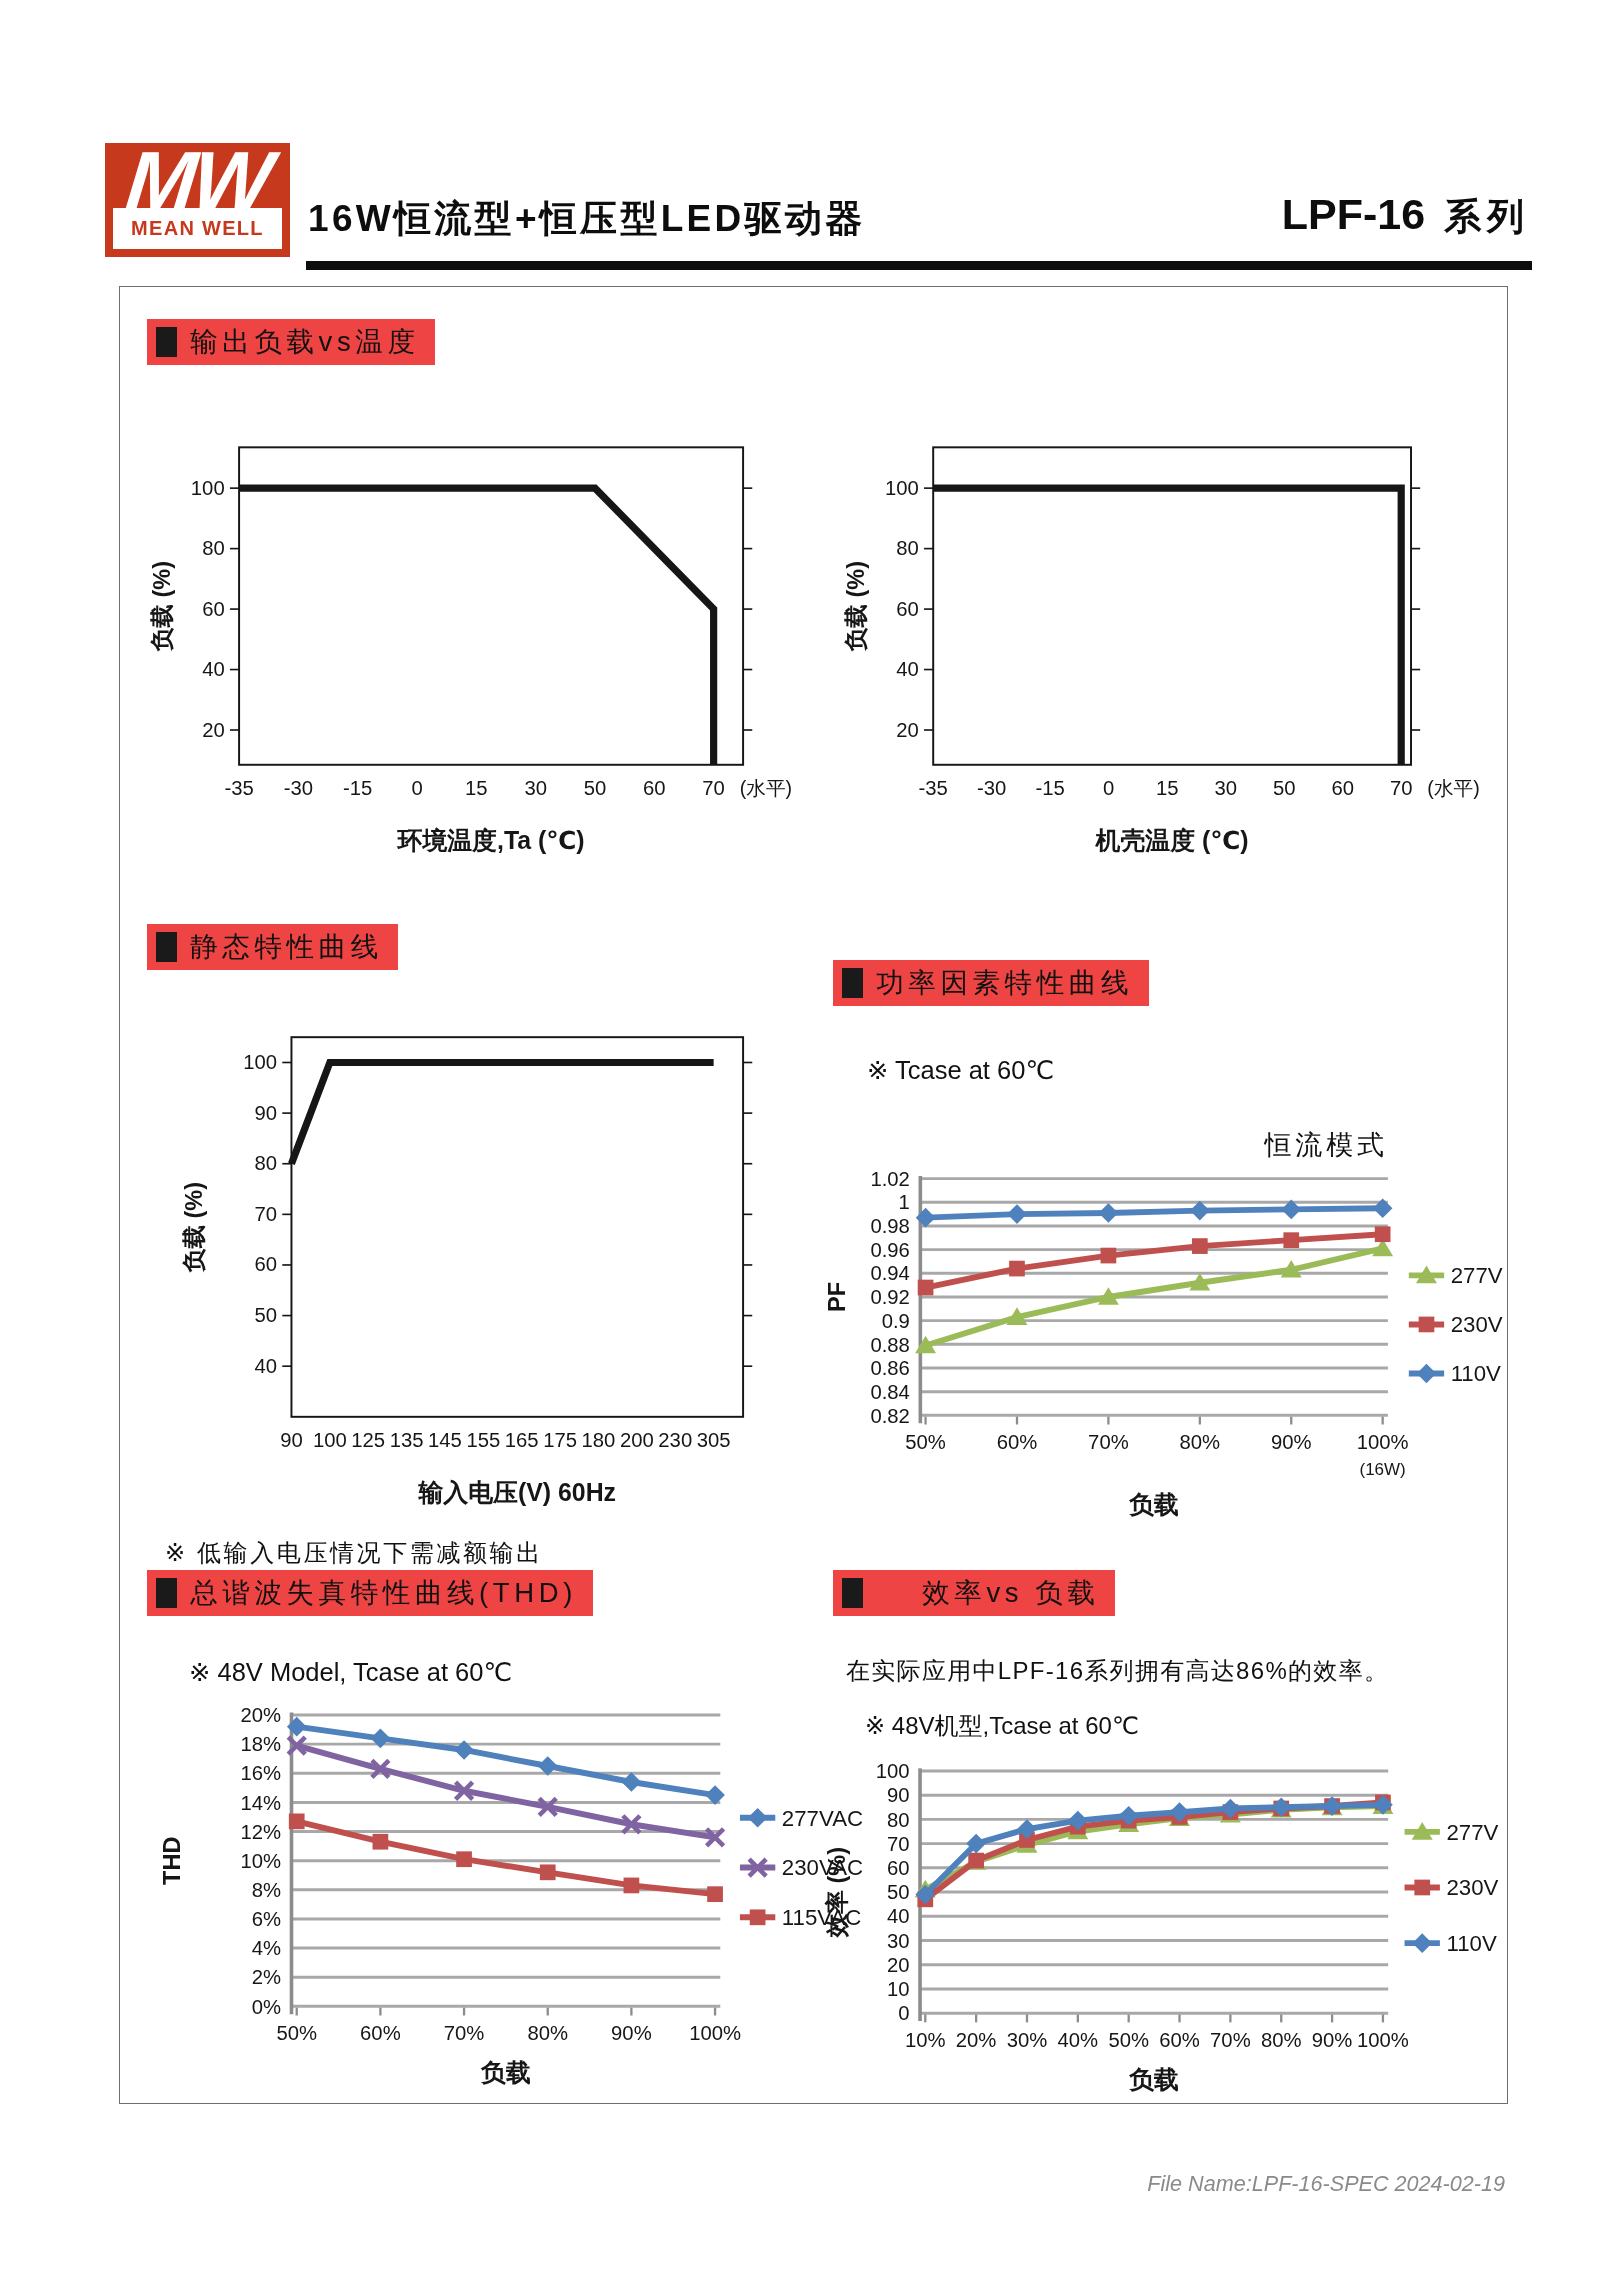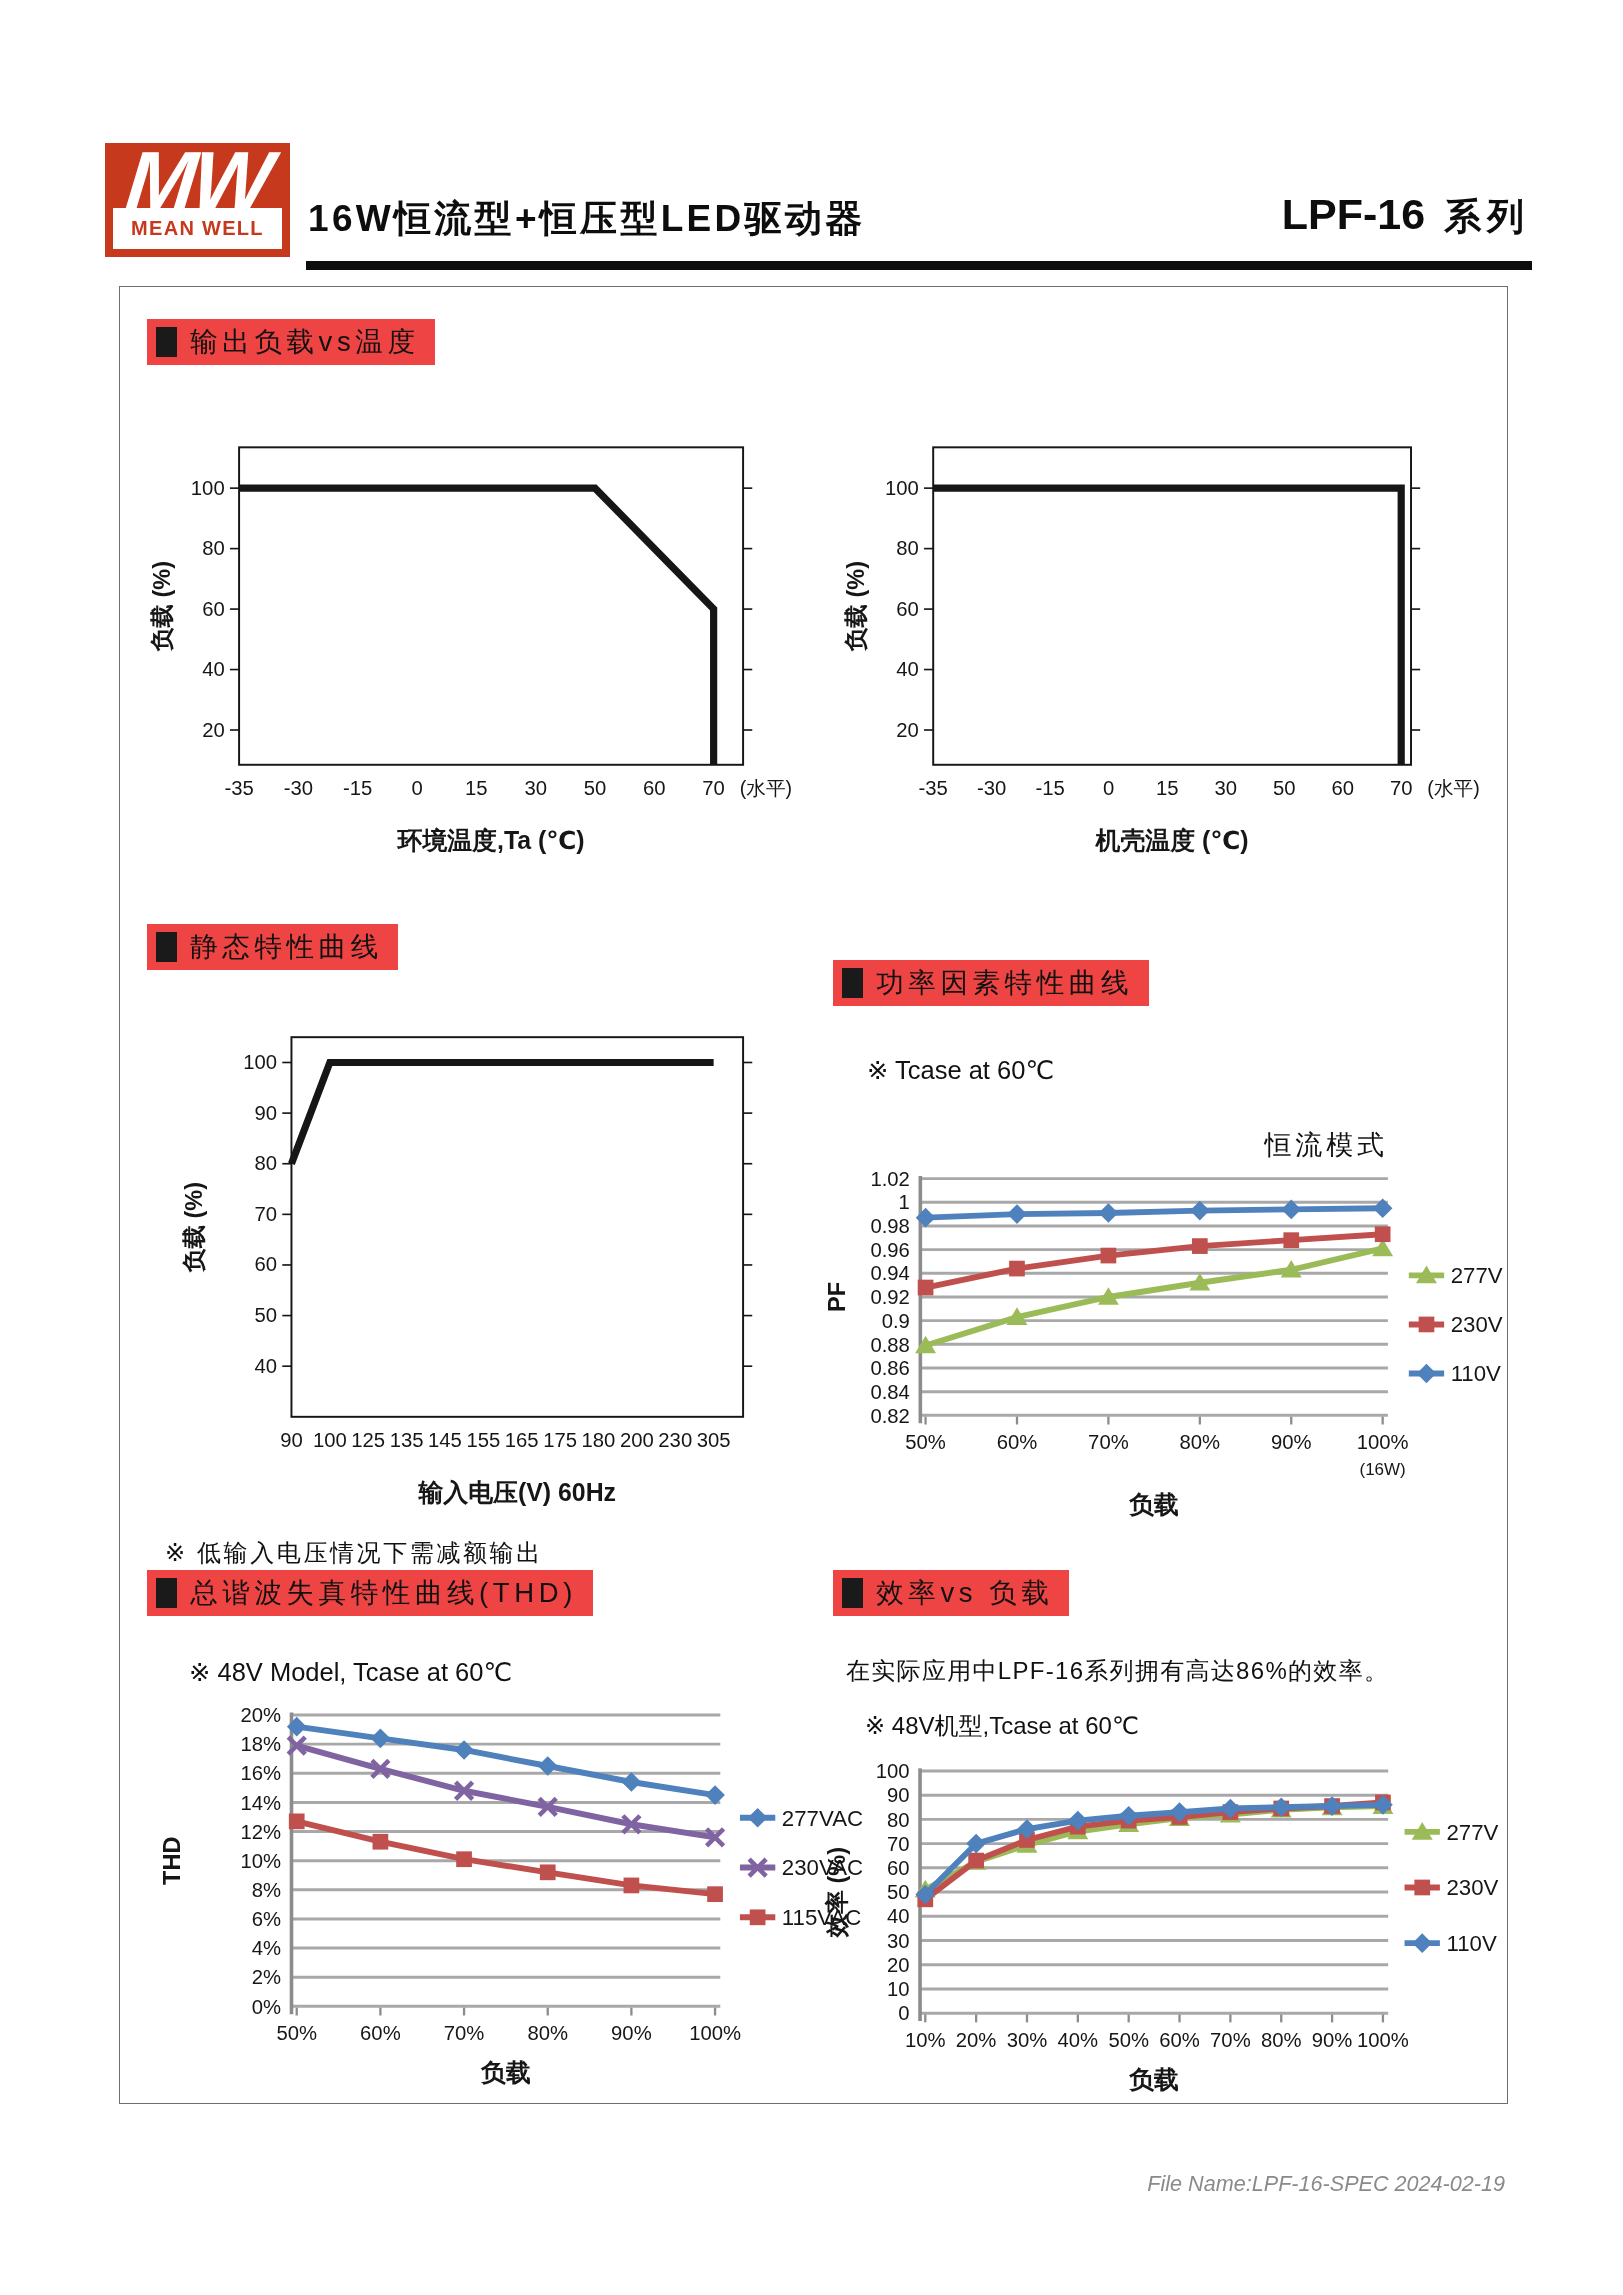--- a/index.html
+++ b/index.html
@@ -22,21 +22,21 @@
   
   .outer-box{position:absolute;left:119px;top:286px;width:1387px;height:1816px;border:1.3px solid #6e6e6e;}
   
   .section-header{position:absolute;background:#ef4444;display:flex;align-items:center;
                   font-size:27.5px;letter-spacing:4.6px;color:#111;padding:5.2px 15.7px 5.2px 9.2px;white-space:nowrap;}
   .section-header .bullet{width:21px;height:30px;background:#1a1a1a;margin-right:13px;flex:none;}
   #sh1{left:147px;top:319px;}
   #sh2{left:147px;top:924px;}
   #sh3{left:833px;top:924px;margin-top:36px;}
   #sh4{left:147px;top:1570px;}
-  #sh5{left:833px;top:1570px;}
+  #sh5{left:833px;top:1570px;gap:46px;}
   
   .note{position:absolute;font-size:24px;color:#111;white-space:nowrap;}
   #pf-note{left:867px;top:1055px;font-size:25.5px;}
   #pf-title{left:920px;top:1127px;width:468px;text-align:right;font-size:27px;letter-spacing:3.9px;}
   #static-note{left:165px;top:1537px;letter-spacing:2.6px;}
   #thd-note{left:189px;top:1657px;font-size:25.5px;}
   #eff-desc{left:846px;top:1655px;letter-spacing:1.3px;}
   #eff-note{left:865px;top:1710px;}
   
   .chart{position:absolute;}

